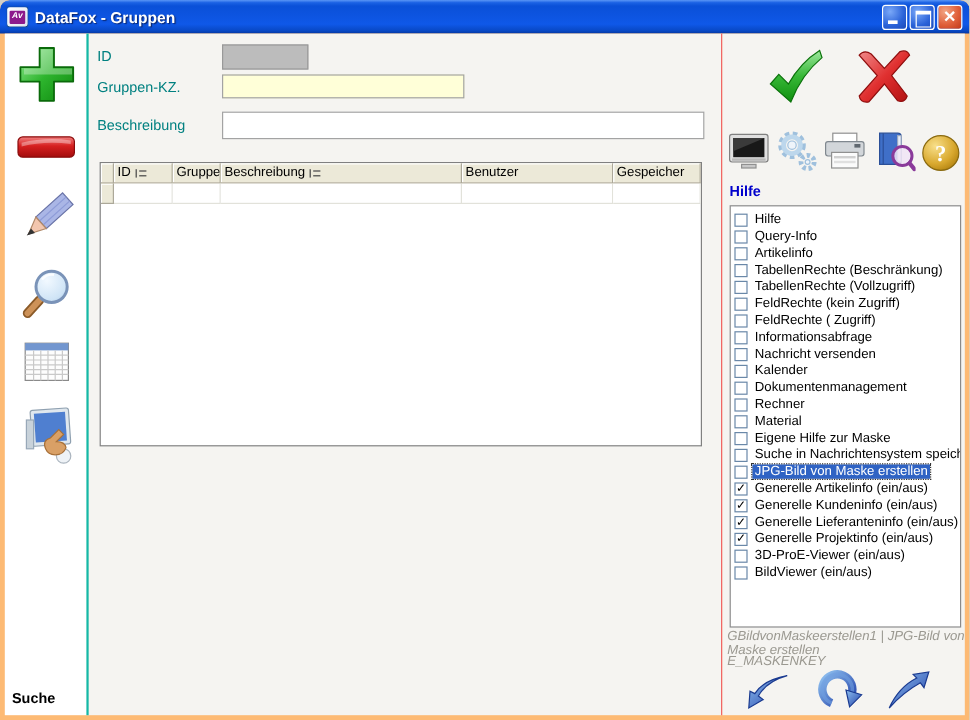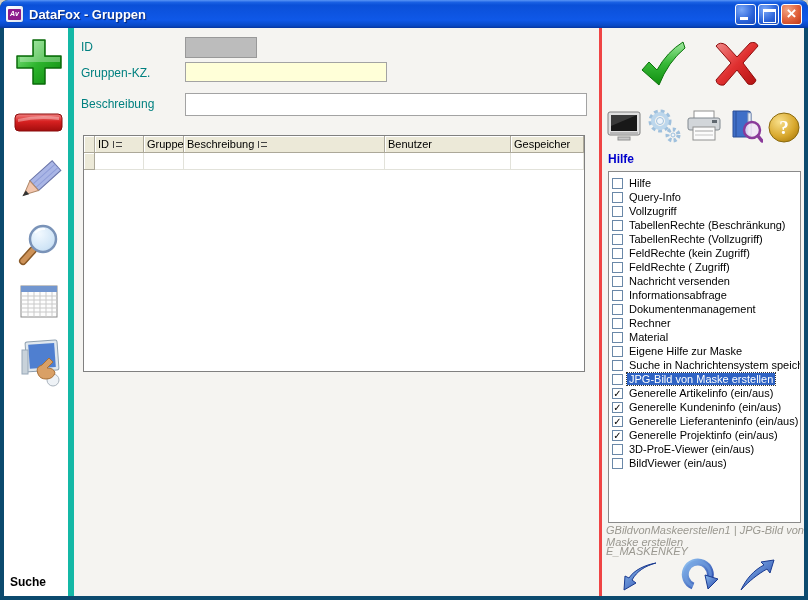--- a/index.html
+++ b/index.html
@@ -1,19 +1,19 @@
 <!DOCTYPE html>
 <html><head>
 <meta charset="utf-8">
 <style>
   html,body{margin:0;padding:0;background:#d4d0c8;}
   *{box-sizing:border-box;}
   .window{
     position:relative;width:808px;height:600px;
-    background:#0c4a6e;border-radius:8px 8px 0 0;overflow:hidden;
+    background:#fdba74;border-radius:8px 8px 0 0;overflow:hidden;
     font-family:"Liberation Sans",sans-serif;font-size:11px;color:#000;
   }
   
   .titlebar{
     position:absolute;top:0;left:0;right:0;height:28px;
     background:linear-gradient(180deg,#5a96f6 0%,#1b62e4 8%,#0a50d8 18%,#0d54e0 45%,#0f58e8 72%,#0848c4 92%,#0636a0 100%);
     border-radius:8px 8px 0 0;
     display:flex;align-items:center;padding:0 6px;gap:6px;
   }
   .app-icon{
@@ -27,22 +27,22 @@
   }
   .title{color:#fff;font-weight:bold;font-size:13px;text-shadow:1px 1px 1px #0a246a;white-space:nowrap;}
   .winbtns{margin-left:auto;display:flex;gap:2px;}
   .wbtn{width:21px;height:21px;border-radius:3px;border:1px solid #fff;position:relative;flex:none;}
   .btn-min,.btn-max{background:radial-gradient(circle at 30% 25%,#7aa8f8,#2a62d8 60%,#1c4ab8);}
   .btn-close{background:radial-gradient(circle at 30% 25%,#f2a584,#e0603a 55%,#c03818);}
   .btn-min::after{content:"";position:absolute;left:4px;bottom:4px;width:8px;height:3px;background:#fff;}
   .btn-max::after{content:"";position:absolute;left:4px;top:4px;width:11px;height:10px;border:1px solid #fff;border-top-width:3px;}
   .btn-close::after{content:"×";position:absolute;inset:0;color:#fff;font-size:17px;line-height:18px;text-align:center;font-weight:bold;}
   
-  .sidebar{position:absolute;left:4px;top:28px;width:70px;bottom:4px;background:#fff;border-right:6px solid #14b8a6;}
-  .main{position:absolute;left:74px;top:28px;width:528px;bottom:4px;background:#f5f4f1;border-right:3px solid #ef4444;}
+  .sidebar{position:absolute;left:4px;top:28px;width:70px;bottom:4px;background:#fff;border-right:2px solid #14b8a6;}
+  .main{position:absolute;left:74px;top:28px;width:528px;bottom:4px;background:#f5f4f1;border-right:1px solid #ef4444;}
   .rpanel{position:absolute;left:602px;top:28px;right:4px;bottom:4px;background:#f5f4f1;}
   
   .tool{position:absolute;left:0;width:69px;display:flex;justify-content:center;cursor:pointer;}
   .t-add{top:9px;}.t-del{top:84px;}.t-edit{top:130px;}.t-find{top:194px;}.t-list{top:255px;}.t-touch{top:310px;}
   .suche{position:absolute;left:6px;bottom:7px;font-weight:bold;font-size:12px;color:#000;}
   
   .flabel{position:absolute;color:#008080;font-size:12px;}
   .l-id{left:7px;top:12px;}.l-kz{left:7px;top:38px;}.l-be{left:7px;top:69px;}
   .fld{position:absolute;font-size:12px;padding:1px 3px;outline:none;font-family:"Liberation Sans",sans-serif;}
   .f-id{left:111px;top:9px;width:72px;height:21px;background:#bcbcbc;border:1px solid #999;}
@@ -291,45 +291,49 @@
         <div class="cb-item">
           <span class="cb-box"></span>
           <span class="cb-label">Hilfe</span>
         </div>
         <div class="cb-item">
           <span class="cb-box"></span>
           <span class="cb-label">Query-Info</span>
         </div>
         <div class="cb-item">
           <span class="cb-box"></span>
-          <span class="cb-label">Vollzugriff</span>
+          <span class="cb-label">Artikelinfo</span>
         </div>
         <div class="cb-item">
           <span class="cb-box"></span>
           <span class="cb-label">TabellenRechte (Beschränkung)</span>
         </div>
         <div class="cb-item">
           <span class="cb-box"></span>
           <span class="cb-label">TabellenRechte (Vollzugriff)</span>
         </div>
         <div class="cb-item">
           <span class="cb-box"></span>
           <span class="cb-label">FeldRechte (kein Zugriff)</span>
         </div>
         <div class="cb-item">
           <span class="cb-box"></span>
           <span class="cb-label">FeldRechte ( Zugriff)</span>
         </div>
         <div class="cb-item">
           <span class="cb-box"></span>
+          <span class="cb-label">Informationsabfrage</span>
+        </div>
+        <div class="cb-item">
+          <span class="cb-box"></span>
           <span class="cb-label">Nachricht versenden</span>
         </div>
         <div class="cb-item">
           <span class="cb-box"></span>
-          <span class="cb-label">Informationsabfrage</span>
+          <span class="cb-label">Kalender</span>
         </div>
         <div class="cb-item">
           <span class="cb-box"></span>
           <span class="cb-label">Dokumentenmanagement</span>
         </div>
         <div class="cb-item">
           <span class="cb-box"></span>
           <span class="cb-label">Rechner</span>
         </div>
         <div class="cb-item">

